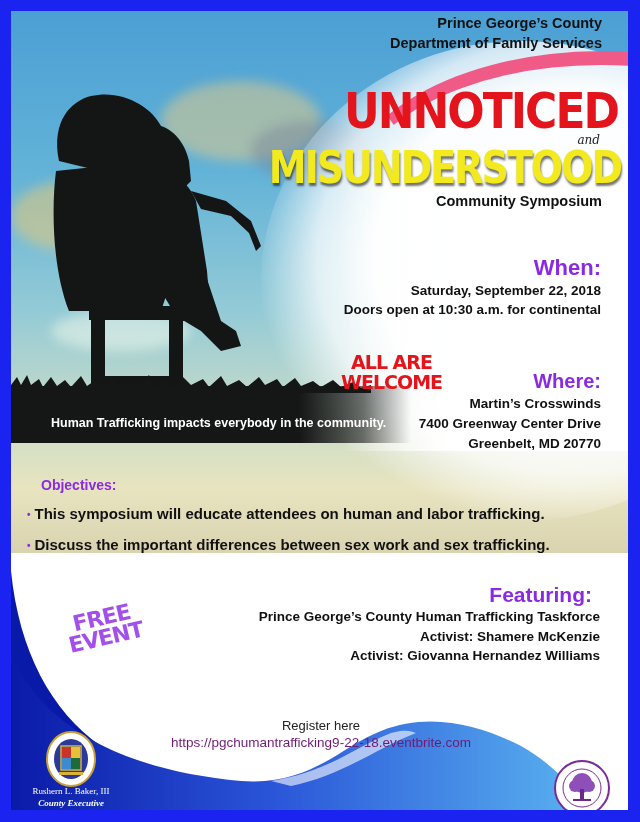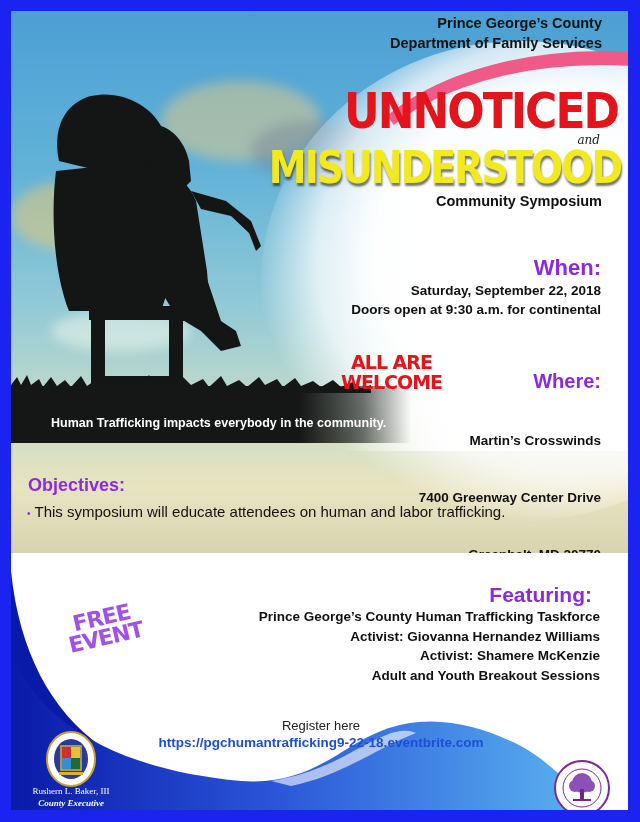--- a/index.html
+++ b/index.html
@@ -30,42 +30,42 @@
 
   .section-head { font-family:"Liberation Sans", sans-serif; font-weight:bold; color:#8a2be2; }
   .when-block { position:absolute; right:27px; top:244px; text-align:right; }
   .when-block .section-head { font-size:22px; line-height:26px; }
   .when-block .line { font-family:"Liberation Sans", sans-serif; font-weight:bold; font-size:13.5px; line-height:19px; color:#111; }
 
   .welcome { position:absolute; left:330px; top:342px; text-align:center; font-family:"DejaVu Sans", sans-serif; font-weight:bold; font-size:19px; line-height:19px; color:#e3141b; letter-spacing:-1px; transform:scaleY(1.05); }
 
   .where-block { position:absolute; right:27px; top:357px; text-align:right; }
   .where-block .section-head { font-size:20px; line-height:26px; }
-  .where-block .line { font-family:"Liberation Sans", sans-serif; font-weight:bold; font-size:13.5px; line-height:20px; color:#111;margin-top:37px; }
+  .where-block .line { font-family:"Liberation Sans", sans-serif; font-weight:bold; font-size:13.5px; line-height:20px; color:#111; }
 
   .caption { position:absolute; left:22px; top:405px; font-family:"Liberation Sans", sans-serif; font-weight:bold; font-size:12.5px; color:#fff;padding-left:18px; }
 
   
   .objectives { position:absolute; left:16px; top:460px; }
-  .objectives .section-head { font-size:18px; line-height:28px; margin-left:1px; }
-  .obj-item { font-family:"Liberation Sans", sans-serif; font-weight:normal; font-size:15px; line-height:25px; color:#111; white-space:nowrap; }
+  .objectives .section-head { font-size:14px; line-height:28px; margin-left:14px; }
+  .obj-item { font-family:"Liberation Sans", sans-serif; font-weight:bold; font-size:15px; line-height:30px; color:#111; white-space:nowrap; }
   .obj-item .bullet { color:#8a2be2; font-size:10px; margin-right:4px; vertical-align:middle; }
 
   
   .wave { position:absolute; left:0; top:0; }
 
   .featuring { position:absolute; right:28px; top:572px; text-align:right; }
   .featuring .section-head { font-size:21px; line-height:24px; margin-right:8px; }
   .featuring .line { font-family:"Liberation Sans", sans-serif; font-weight:bold; font-size:13.5px; line-height:19.5px; color:#111; }
 
   .free-event { position:absolute; left:55px; top:597px; transform:rotate(-13deg); font-family:"DejaVu Sans", sans-serif; font-weight:bold; font-size:22px; line-height:20px; color:#9a3de8; text-align:center; letter-spacing:-1px; opacity:0.9; }
 
   .register { position:absolute; left:100px; top:706px; width:420px; text-align:center; }
   .register .label { font-family:"Liberation Sans", sans-serif; font-size:13px; line-height:17px; color:#222; }
-  .register .url { font-family:"Liberation Sans", sans-serif; font-weight:bold; font-size:13.5px; line-height:18px; color:#1d4ed8; }
+  .register .url { font-family:"Liberation Sans", sans-serif; font-weight:normal; font-size:13.5px; line-height:18px; color:#701a75; }
 
   .seal-left { position:absolute; left:32px; top:719px; }
   .seal-left .cap { position:absolute; left:-12px; top:55px; width:80px; text-align:center; color:#fff; font-family:"Liberation Serif", serif; font-size:9px; line-height:12px; white-space:nowrap; }
   .seal-right { position:absolute; left:542px; top:748px; }
   .seal-right .cap { position:absolute; left:-12px; top:58px; width:80px; text-align:center; color:#222; font-family:"Liberation Serif", serif; font-size:8.5px; line-height:12px; white-space:nowrap; }
   .italic-b { font-style:italic; font-weight:bold; }
 </style>
 </head>
 <body>
 
@@ -113,21 +113,21 @@
     <div class="and-script">and</div>
     <div class="headline-yellow">MISUNDERSTOOD</div>
 
     <div class="subtitle">
       <div>Community Symposium</div>
     </div>
 
     <div class="when-block">
       <div class="section-head">When:</div>
       <div class="line">Saturday, September 22, 2018</div>
-      <div class="line">Doors open at 9:30 a.m. for continental</div>
+      <div class="line">Doors open at 10:30 a.m. for continental</div>
     </div>
 
     <div class="welcome">
       <div>ALL ARE</div>
       <div>WELCOME</div>
     </div>
 
     <div class="where-block">
       <div class="section-head">Where:</div>
       <div class="line">Martin’s Crosswinds</div>
@@ -149,33 +149,35 @@
     <path fill="#0a1aa8" d="M0,560 C8,640 40,700 90,735 L0,799 Z"></path>
     <path fill="url(#wg)" d="M0,640 C30,720 120,760 230,770 C300,775 330,735 370,720 C420,700 470,715 510,735 C545,755 565,780 580,799 L0,799 Z"></path>
     <path fill="#ffffff" d="M260,770 C320,760 345,735 380,722 C395,718 400,720 405,722 C370,735 330,765 280,775 Z" opacity="0.6"></path>
   </svg>
 
   <div class="objectives">
     <div class="section-head">Objectives:</div>
     <div class="obj-item">
       <span class="bullet">•</span><span>This symposium will educate attendees on human and labor trafficking.</span>
     </div>
+    <div class="obj-item">
+      <span class="bullet">•</span><span>Discuss the important differences between sex work and sex trafficking.</span>
+    </div>
   </div>
 
   <div class="free-event">
     <div>FREE</div>
     <div>EVENT</div>
   </div>
 
   <div class="featuring">
     <div class="section-head">Featuring:</div>
     <div class="line">Prince George’s County Human Trafficking Taskforce</div>
+    <div class="line">Activist: Shamere McKenzie</div>
     <div class="line">Activist: Giovanna Hernandez Williams</div>
-    <div class="line">Activist: Shamere McKenzie</div>
-    <div class="line">Adult and Youth Breakout Sessions</div>
   </div>
 
   <div class="register">
     <div class="label">Register here</div>
     <div class="url">https://pgchumantrafficking9-22-18.eventbrite.com</div>
   </div>
 
   <div class="seal-left">
     <svg width="56" height="58" viewBox="0 0 56 58">
       <ellipse cx="28" cy="29" rx="24" ry="27" fill="#ffffff" stroke="#c9a233" stroke-width="2"></ellipse>

